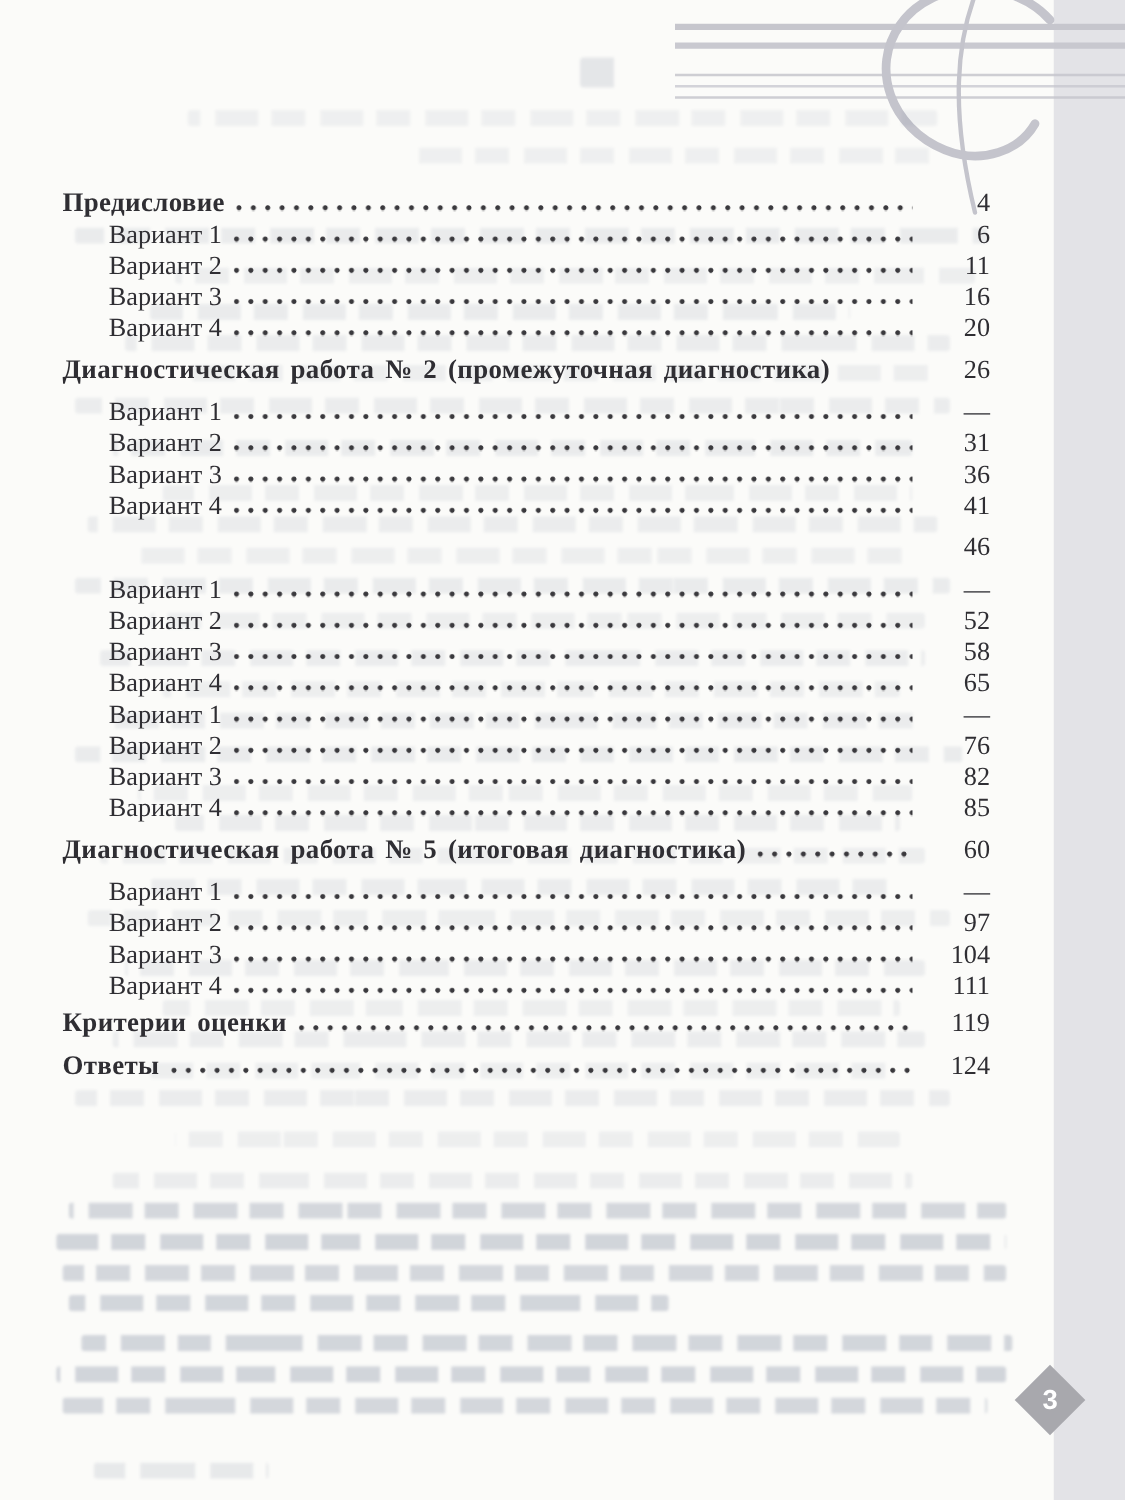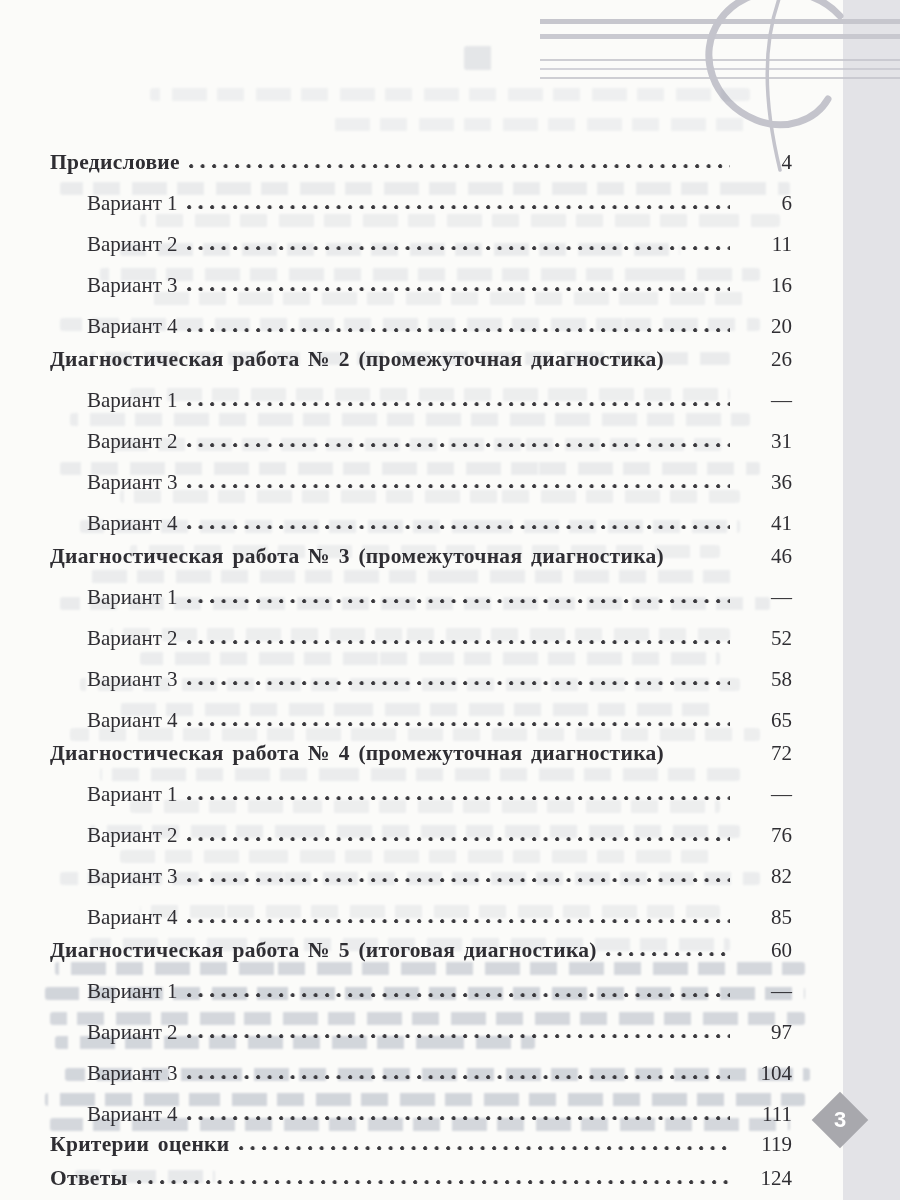--- a/index.html
+++ b/index.html
@@ -32,21 +32,21 @@
   
   .ghosts{position:absolute;inset:0;z-index:1;pointer-events:none;}
   .ghost{position:absolute;height:13px;border-radius:3px;filter:blur(1.2px);
     background:repeating-linear-gradient(90deg,
       rgba(104,116,142,1) 0 27px, rgba(104,116,142,0) 27px 39px,
       rgba(104,116,142,1) 39px 74px, rgba(104,116,142,0) 74px 84px);}
 
   
   .toc{position:absolute;left:50px;top:150px;width:742px;z-index:2;color:var(--ink);}
   .row{display:flex;align-items:flex-start;height:25px;font-size:21px;line-height:25px;}
-  .row.lvl1{padding-left:37px;margin-top:16px;}
+  .row.lvl1{padding-left:37px;}
   .row.b .lbl{font-weight:700;font-size:21.5px;letter-spacing:.3px;word-spacing:3px;}
   .row.sect{margin-top:8px;margin-bottom:9px;}
   .row.mt3{margin-top:5px;}
   .row.mt9{margin-top:9px;}
   .lbl{white-space:nowrap;}
   .leader{flex:1;height:5px;align-self:flex-end;margin:0 8px 6px 9px;
     background:radial-gradient(circle at 2.2px 2.2px, #3a393d 1.7px, transparent 2.3px);
     background-size:11.5px 5px;background-repeat:repeat-x;}
   .leader.nodots{background:none;}
   .num{min-width:54px;text-align:right;font-size:21px;}
@@ -166,21 +166,20 @@
         <span class="lbl">Вариант 3</span>
         <span class="leader"></span>
         <span class="num">36</span>
       </div>
       <div class="row lvl1">
         <span class="lbl">Вариант 4</span>
         <span class="leader"></span>
         <span class="num">41</span>
       </div>
       <div class="row b sect">
-        <span class="lbl">Диагностическая работа № 3 (промежуточная диагностика)</span>
         <span class="leader nodots"></span>
         <span class="num">46</span>
       </div>
       <div class="row lvl1">
         <span class="lbl">Вариант 1</span>
         <span class="leader"></span>
         <span class="num">—</span>
       </div>
       <div class="row lvl1">
         <span class="lbl">Вариант 2</span>
@@ -189,25 +188,20 @@
       </div>
       <div class="row lvl1">
         <span class="lbl">Вариант 3</span>
         <span class="leader"></span>
         <span class="num">58</span>
       </div>
       <div class="row lvl1">
         <span class="lbl">Вариант 4</span>
         <span class="leader"></span>
         <span class="num">65</span>
-      </div>
-      <div class="row b sect">
-        <span class="lbl">Диагностическая работа № 4 (промежуточная диагностика)</span>
-        <span class="leader nodots"></span>
-        <span class="num">72</span>
       </div>
       <div class="row lvl1">
         <span class="lbl">Вариант 1</span>
         <span class="leader"></span>
         <span class="num">—</span>
       </div>
       <div class="row lvl1">
         <span class="lbl">Вариант 2</span>
         <span class="leader"></span>
         <span class="num">76</span>

